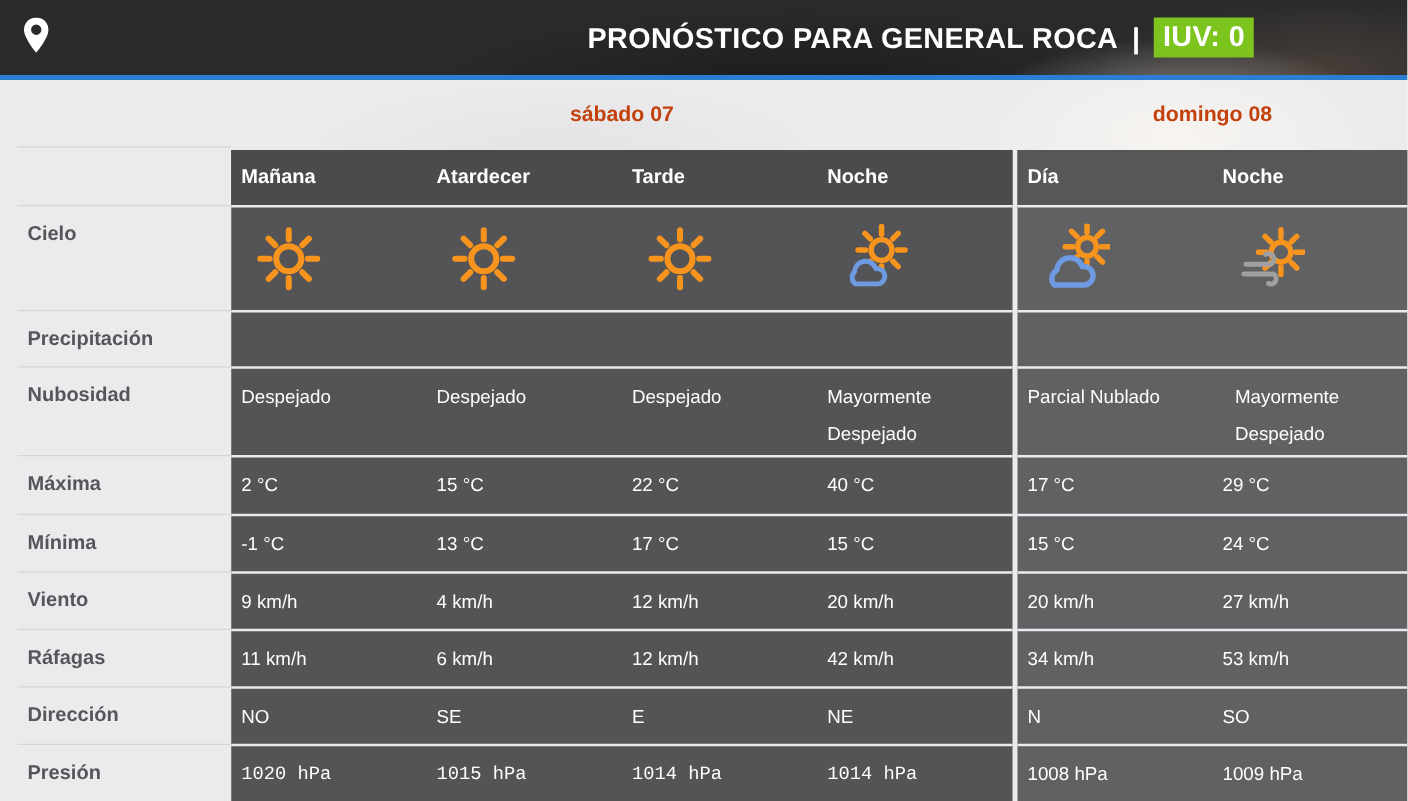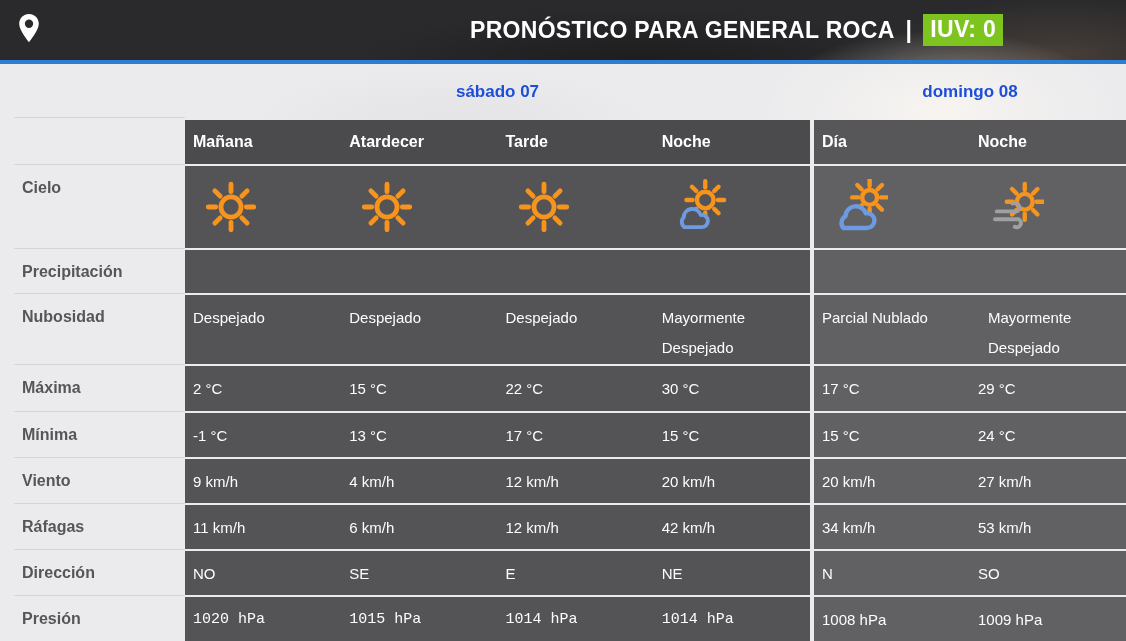--- a/index.html
+++ b/index.html
@@ -15,21 +15,21 @@
   .titlewrap{position:absolute;left:470px;top:0;height:60px;display:flex;align-items:center;gap:11px;
         z-index:4;color:#fff;font-weight:bold;font-size:23px;letter-spacing:.3px;white-space:nowrap;}
   .uvbadge{background:#7dc41e;color:#fff;padding:2px 7px 3px 7px;}
   
   .glow{position:absolute;left:760px;top:30px;width:360px;height:160px;pointer-events:none;
         background:radial-gradient(ellipse at center, rgba(255,250,242,.6), rgba(255,250,242,0) 70%);}
   .smudge{position:absolute;left:240px;top:64px;width:420px;height:120px;pointer-events:none;
         background:radial-gradient(ellipse at center, rgba(90,75,70,.05), rgba(0,0,0,0) 70%);}
   
   .dayheader{position:absolute;top:64px;height:56px;display:flex;align-items:center;justify-content:center;
-        font-weight:bold;font-size:17px;color:#1d4ed8;z-index:5;}
+        font-weight:bold;font-size:17px;color:#c2410c;z-index:5;}
   
   .labels{position:absolute;left:0;top:117px;width:185px;z-index:5;}
   .lrow{position:relative;box-sizing:border-box;padding:15px 0 0 22px;
         font-weight:bold;font-size:16px;line-height:17px;color:#56565a;}
   .lrow::before{content:"";position:absolute;left:14px;right:0;top:0;height:1px;background:#d6d6d8;}
   
   .group{position:absolute;top:120px;z-index:5;}
   .grow{display:flex;box-sizing:border-box;}
   .grow.sep{border-top:2px solid #ebebed;}
   .ghead{display:flex;box-sizing:border-box;}
@@ -163,21 +163,21 @@
       <div class="grow sep" style="height: 71px;">
         <div class="gcell">Despejado</div>
         <div class="gcell">Despejado</div>
         <div class="gcell">Despejado</div>
         <div class="gcell">Mayormente Despejado</div>
       </div>
       <div class="grow sep" style="height: 47px;">
         <div class="gcell">2 °C</div>
         <div class="gcell">15 °C</div>
         <div class="gcell">22 °C</div>
-        <div class="gcell">30 °C</div>
+        <div class="gcell">40 °C</div>
       </div>
       <div class="grow sep" style="height: 46px;">
         <div class="gcell">-1 °C</div>
         <div class="gcell">13 °C</div>
         <div class="gcell">17 °C</div>
         <div class="gcell">15 °C</div>
       </div>
       <div class="grow sep" style="height: 46px;">
         <div class="gcell">9 km/h</div>
         <div class="gcell">4 km/h</div>

